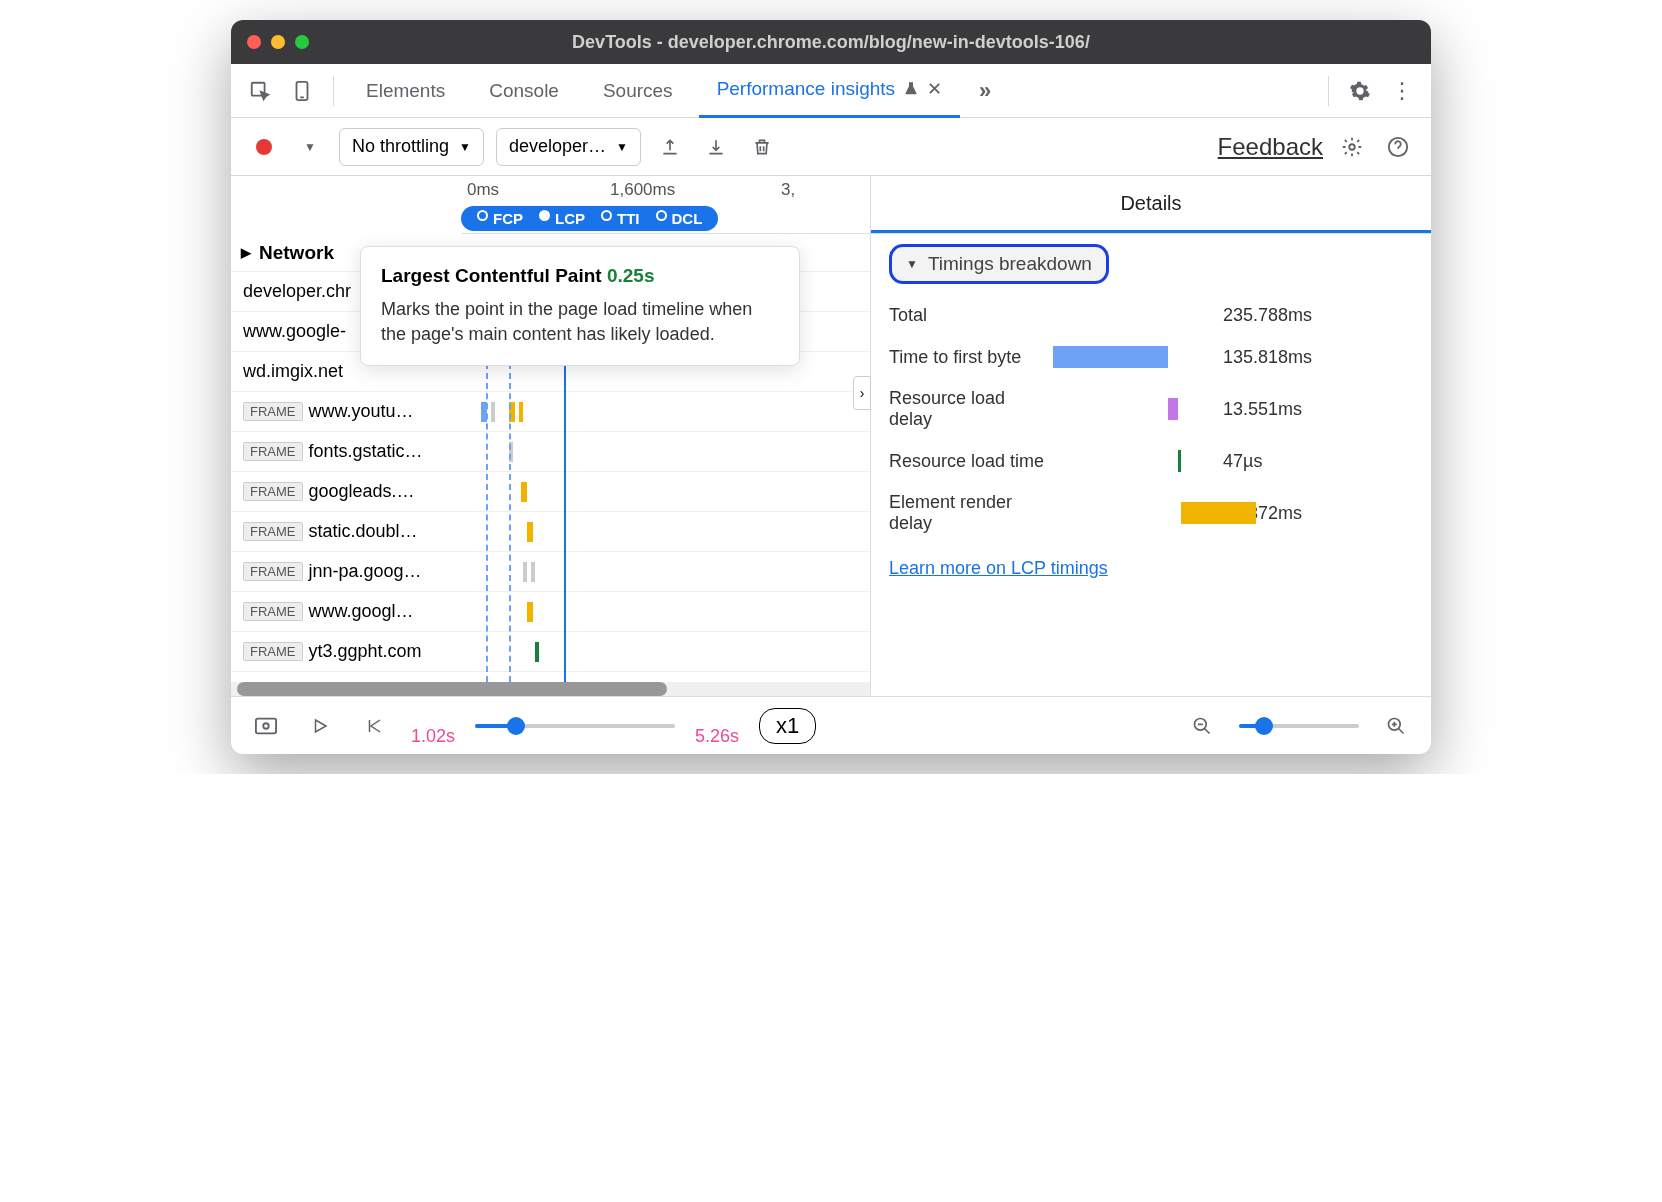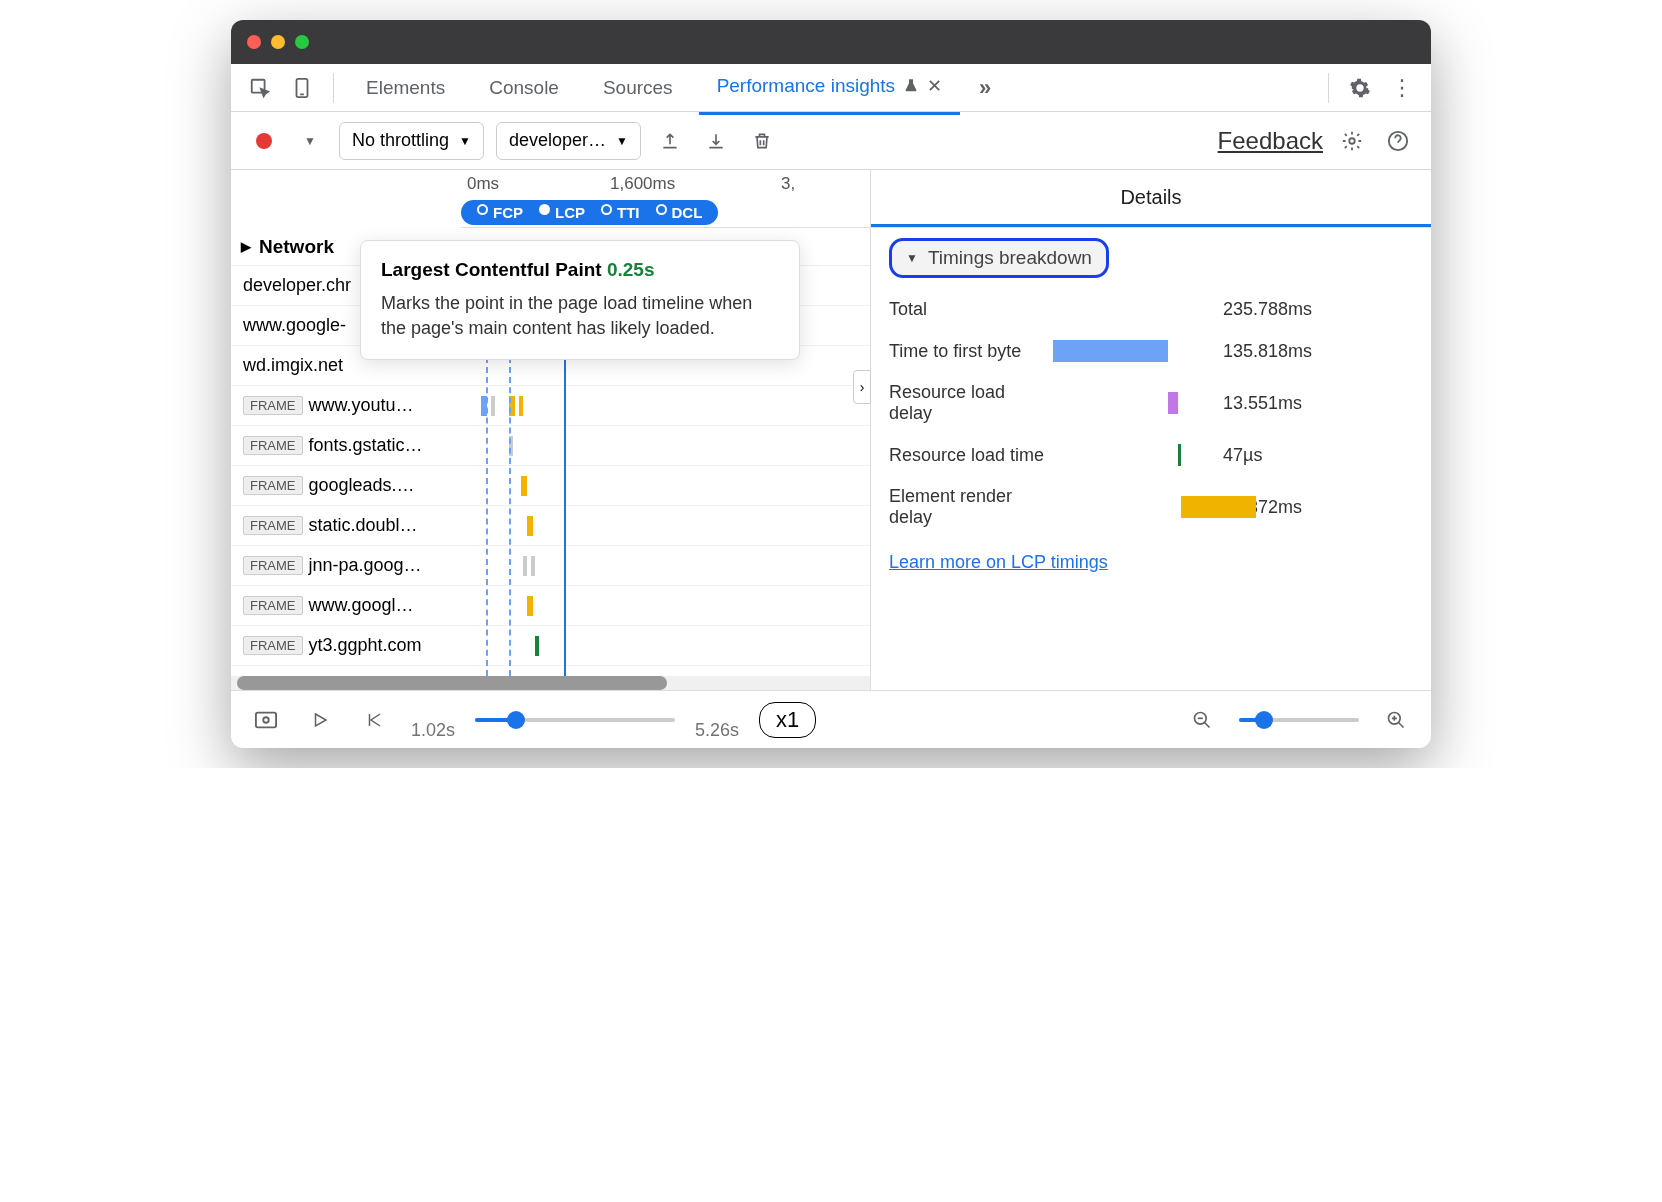--- a/index.html
+++ b/index.html
@@ -4,21 +4,21 @@
 <style>
 * { box-sizing: border-box; margin: 0; padding: 0; }
 body { font-family: -apple-system, "Helvetica Neue", Arial, sans-serif; background: #fff; }
 .window { width: 1200px; margin: 20px auto; border-radius: 12px; overflow: hidden; box-shadow: 0 20px 60px rgba(0,0,0,0.35); background: #fff; }
 .titlebar { background: #3a3a3c; height: 44px; display: flex; align-items: center; padding: 0 16px; position: relative; }
 .traffic { display: flex; gap: 10px; }
 .dot { width: 14px; height: 14px; border-radius: 50%; }
 .dot.r { background: #ff5f57; } .dot.y { background: #febc2e; } .dot.g { background: #28c840; }
 .title { color: #cfcfcf; font-size: 18px; position: absolute; left: 50%; transform: translateX(-50%); font-weight: 600; }
 
-.tabbar { display: flex; align-items: center; height: 48px; border-bottom: 1px solid #d8d8d8; padding: 0 12px; gap: 8px; }
+.tabbar { display: flex; align-items: center; height: 54px; border-bottom: 1px solid #d8d8d8; padding: 0 12px; gap: 8px; }
 .iconbtn { width: 34px; height: 34px; display: flex; align-items: center; justify-content: center; color: #5f6368; cursor: pointer; }
 .vdiv { width: 1px; height: 30px; background: #d8d8d8; margin: 0 6px; }
 .tab { padding: 0 18px; height: 54px; display: flex; align-items: center; color: #5f6368; font-size: 19px; cursor: pointer; gap: 8px; }
 .tab.active { color: #1a73e8; border-bottom: 3px solid #1a73e8; }
 .spacer { flex: 1; }
 
 .toolbar { display: flex; align-items: center; height: 58px; border-bottom: 1px solid #d8d8d8; padding: 0 16px; gap: 12px; }
 .record { width: 16px; height: 16px; border-radius: 50%; background: #e53935; }
 .select { border: 1px solid #ccc; border-radius: 6px; height: 38px; padding: 0 12px; display: flex; align-items: center; gap: 10px; font-size: 18px; cursor: pointer; }
 .select .arr { font-size: 12px; }
@@ -71,34 +71,35 @@
 .timing .tbar .fill { position: absolute; top: 0; height: 100%; }
 .timing .tv { color: #333; }
 .learn { padding: 14px 18px; }
 .learn a { color: #1a73e8; text-decoration: underline; font-size: 18px; }
 
 .footer { height: 58px; border-top: 1px solid #ddd; display: flex; align-items: center; padding: 0 18px; gap: 20px; }
 .slider { flex: 0 0 200px; height: 4px; background: #ccc; border-radius: 2px; position: relative; }
 .slider .sfill { position: absolute; left: 0; top: 0; height: 100%; background: #1a73e8; border-radius: 2px; }
 .slider .sthumb { position: absolute; top: -7px; width: 18px; height: 18px; border-radius: 50%; background: #1a73e8; }
 .pill { border: 1px solid #000000; border-radius: 16px; padding: 4px 16px; font-size: 22px; }
-.ftxt { font-size: 18px; color: #737373; margin-top: 21px; }
+.ftxt { font-size: 18px; color: #ec4899; margin-top: 21px; }
 svg { display: block; }
 </style>
 </head>
 <body>
 
 <div class="window">
 
   <div class="titlebar">
     <div class="traffic">
       <div class="dot r"></div>
       <div class="dot y"></div>
       <div class="dot g"></div>
     </div>
+    <div class="title">DevTools - developer.chrome.com/blog/new-in-devtools-106/</div>
   </div>
 
   <div class="tabbar">
     <div class="iconbtn">
       <svg width="22" height="22" viewBox="0 0 24 24" fill="none" stroke="#5f6368" stroke-width="2">
           <rect x="3" y="3" width="14" height="14" rx="1"></rect>
           <path d="M13 13l8 3-3 2-2 3-3-8z" fill="#5f6368"></path>
         </svg>
     </div>
     <div class="iconbtn">

